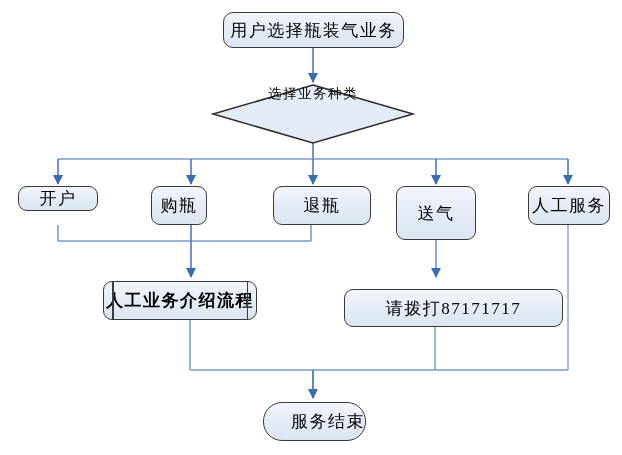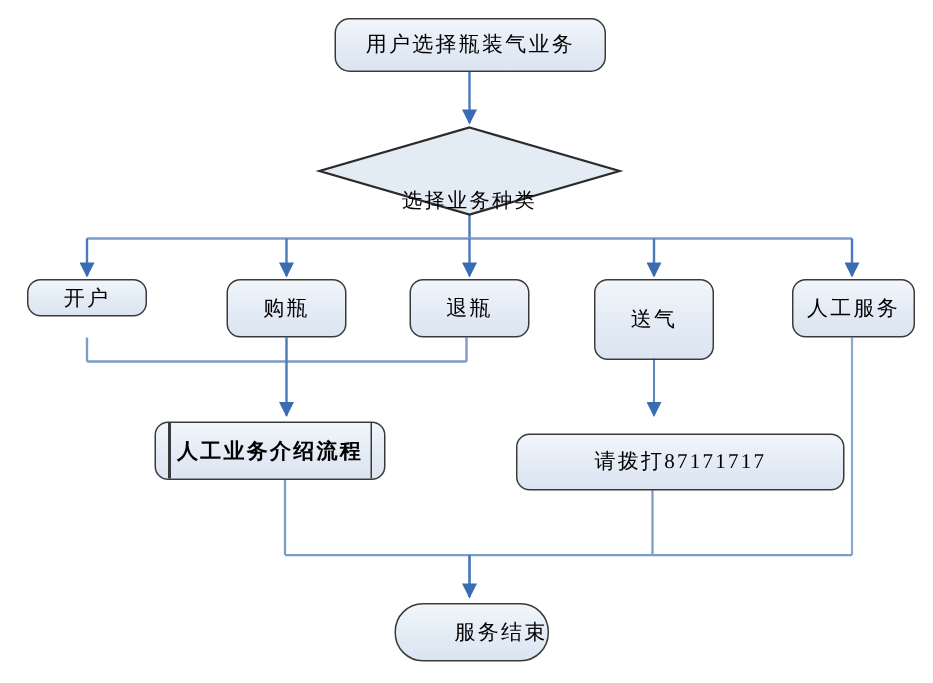--- a/index.html
+++ b/index.html
@@ -10,35 +10,35 @@
     font-family:"Liberation Serif","DejaVu Serif",serif;
     overflow:hidden;
   }
   #wires{position:absolute;left:0;top:0;width:622px;height:455px;}
   .node{
     position:absolute;
     box-sizing:border-box;
     border:1.4px solid #3a3a3a;
     background:linear-gradient(180deg,#f2f6fb 0%,#e3ebf5 55%,#dbe5f1 100%);
     display:flex;align-items:center;justify-content:center;
-    font-size:14px;color:#000;letter-spacing:1.5px;
+    font-size:17px;color:#000;letter-spacing:1.5px;
     white-space:nowrap;
   }
   .terminator{border-radius:10px;}
   .stadium{border-radius:19px;justify-content:flex-end;}
   .process{border-radius:9px;}
   .predefined{border-radius:9px;}
   .predefined .bar{
     position:absolute;top:0;bottom:0;width:1.5px;background:#3a3a3a;
   }
   .predefined .bar.left{left:8px;}
   .predefined .bar.right{right:8px;}
   .diamond-label{
     position:absolute;left:213px;top:85px;width:200px;height:58px;
-    display:flex;align-items:flex-end;justify-content:center;
+    display:flex;align-items:flex-start;justify-content:center;
     font-size:13.5px;color:#000;letter-spacing:1.5px;
   }
   .label{pointer-events:none;}
 </style>
 </head>
 <body>
 
 <div id="canvas">
 
   <svg id="wires" width="622" height="455" viewBox="0 0 622 455">
@@ -81,24 +81,24 @@
     <span class="label">用户选择瓶装气业务</span>
   </div>
 
   <div class="diamond-label">
     <span class="label">选择业务种类</span>
   </div>
 
   <div class="node process" style="left:18px;top:186px;width:80px;height:25px;">
     <span class="label">开户</span>
   </div>
-  <div class="node process" style="left:151px;top:186px;width:80px;height:39px;">
+  <div class="node process" style="left:151px;top:186px;width:56px;height:39px;">
     <span class="label">购瓶</span>
   </div>
-  <div class="node process" style="left:273px;top:186px;width:80px;height:39px;">
+  <div class="node process" style="left:273px;top:186px;width:98px;height:39px;">
     <span class="label">退瓶</span>
   </div>
   <div class="node process" style="left:396px;top:186px;width:80px;height:54px;">
     <span class="label">送气</span>
   </div>
   <div class="node process" style="left:528px;top:186px;width:82px;height:39px;">
     <span class="label">人工服务</span>
   </div>
 
   <div class="node predefined" style="left:103px;top:281px;width:154px;height:39px;font-weight:bold;">

